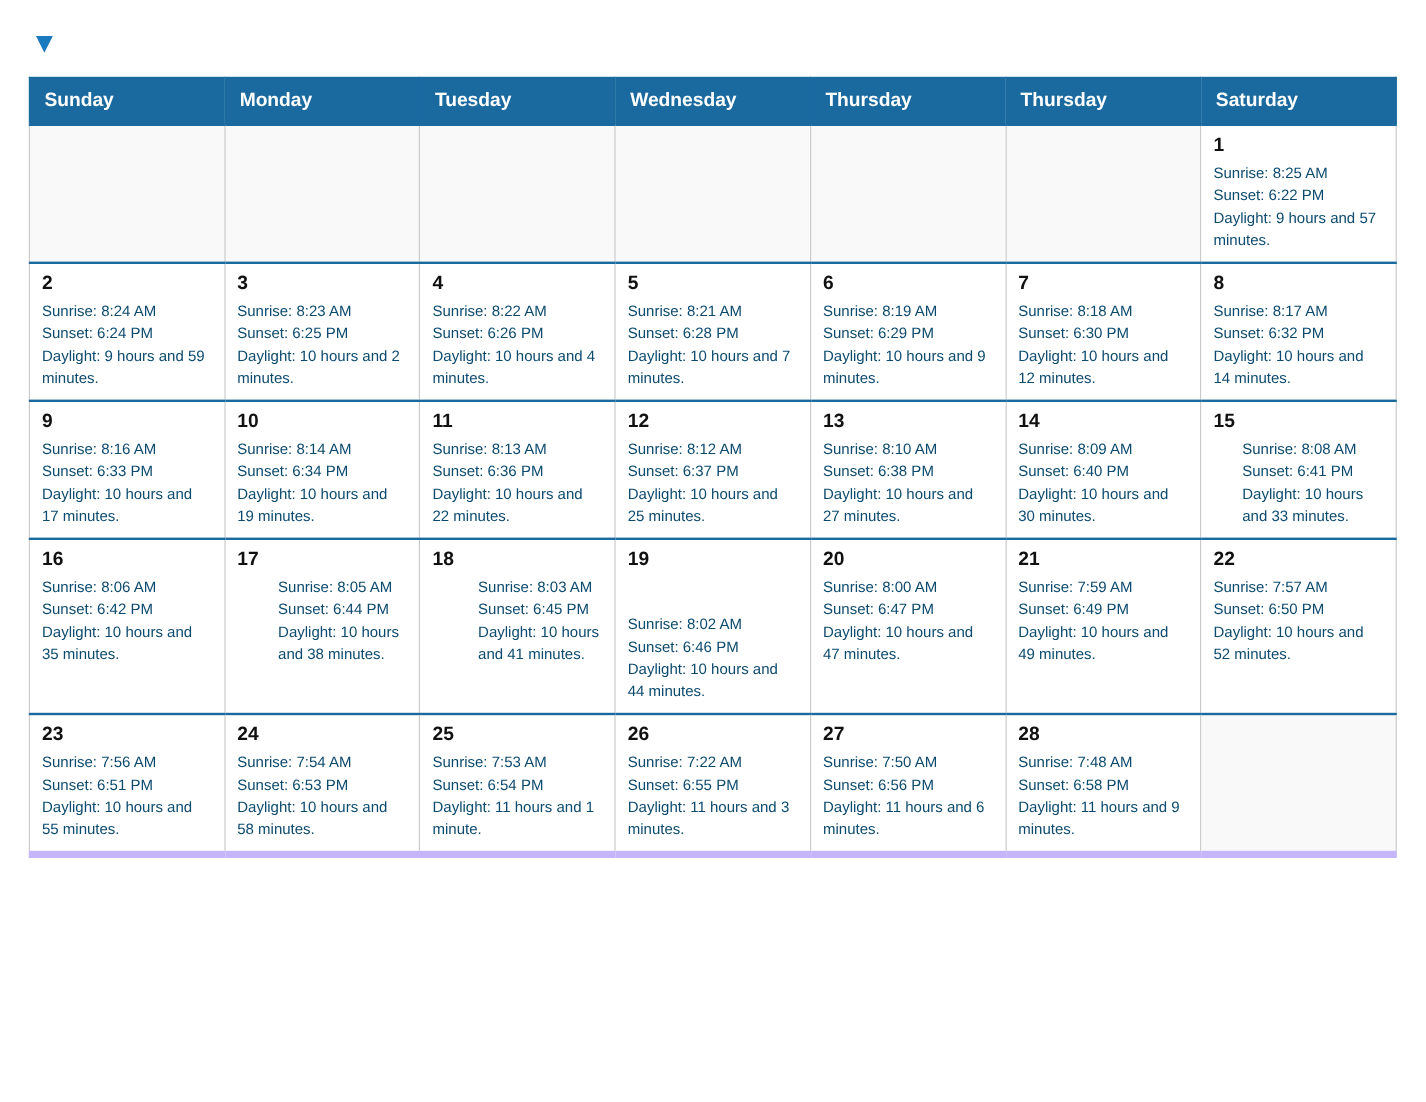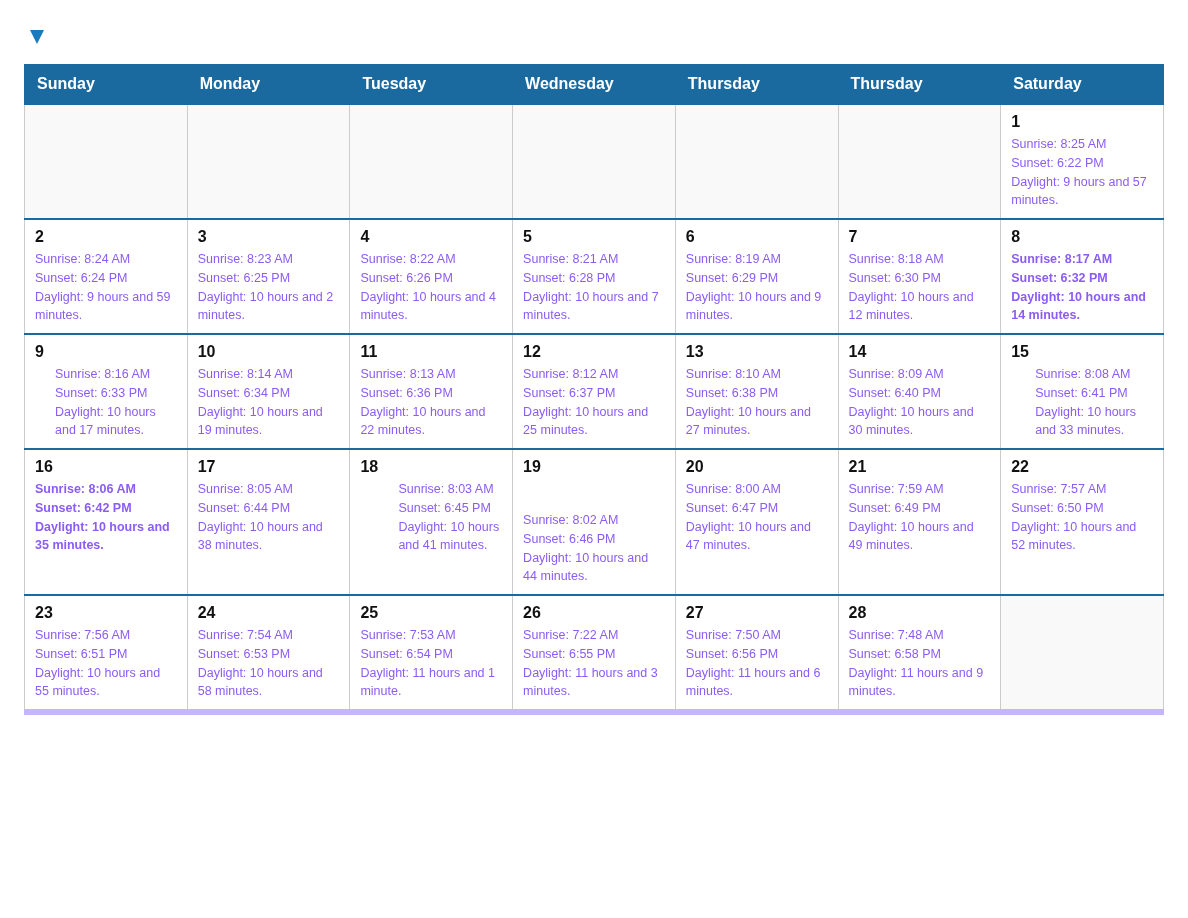--- a/index.html
+++ b/index.html
@@ -73,21 +73,21 @@
     .day-num {
       font-size: 16px;
       font-weight: bold;
       color: #111;
       display: block;
       margin-bottom: 4px;
     }
     .day-info {
       font-size: 12.5px;
       line-height: 1.5;
-      color: #8b5cf6;
+      color: #0c4a6e;
     }
     .empty-cell {
       background: #f9f9f9;
     }
     .last-row td {
       border-bottom: 6px solid #c4b5fd;
     }
   </style>
 </head>
 <body>
@@ -167,29 +167,29 @@
 Daylight: 10 hours and 9 minutes.</div>
         </td>
         <td>
           <span class="day-num">7</span>
           <div class="day-info" style="white-space: pre-line;">Sunrise: 8:18 AM
 Sunset: 6:30 PM
 Daylight: 10 hours and 12 minutes.</div>
         </td>
         <td>
           <span class="day-num">8</span>
-          <div class="day-info" style="white-space: pre-line; font-weight: bold;">Sunrise: 8:17 AM
+          <div class="day-info" style="white-space: pre-line;">Sunrise: 8:17 AM
 Sunset: 6:32 PM
 Daylight: 10 hours and 14 minutes.</div>
         </td>
       </tr>
       <tr>
         <td>
           <span class="day-num">9</span>
-          <div class="day-info" style="white-space: pre-line; margin-left: 20px;">Sunrise: 8:16 AM
+          <div class="day-info" style="white-space: pre-line;">Sunrise: 8:16 AM
 Sunset: 6:33 PM
 Daylight: 10 hours and 17 minutes.</div>
         </td>
         <td>
           <span class="day-num">10</span>
           <div class="day-info" style="white-space: pre-line;">Sunrise: 8:14 AM
 Sunset: 6:34 PM
 Daylight: 10 hours and 19 minutes.</div>
         </td>
         <td>
@@ -219,27 +219,27 @@
         <td>
           <span class="day-num">15</span>
           <div class="day-info" style="white-space: pre-line; margin-left: 24px;">Sunrise: 8:08 AM
 Sunset: 6:41 PM
 Daylight: 10 hours and 33 minutes.</div>
         </td>
       </tr>
       <tr>
         <td>
           <span class="day-num">16</span>
-          <div class="day-info" style="white-space: pre-line; font-weight: bold;">Sunrise: 8:06 AM
+          <div class="day-info" style="white-space: pre-line;">Sunrise: 8:06 AM
 Sunset: 6:42 PM
 Daylight: 10 hours and 35 minutes.</div>
         </td>
         <td>
           <span class="day-num">17</span>
-          <div class="day-info" style="white-space: pre-line;">Sunrise: 8:05 AM
+          <div class="day-info" style="white-space: pre-line; margin-left: 34px;">Sunrise: 8:05 AM
 Sunset: 6:44 PM
 Daylight: 10 hours and 38 minutes.</div>
         </td>
         <td>
           <span class="day-num">18</span>
           <div class="day-info" style="white-space: pre-line; margin-left: 38px;">Sunrise: 8:03 AM
 Sunset: 6:45 PM
 Daylight: 10 hours and 41 minutes.</div>
         </td>
         <td>

